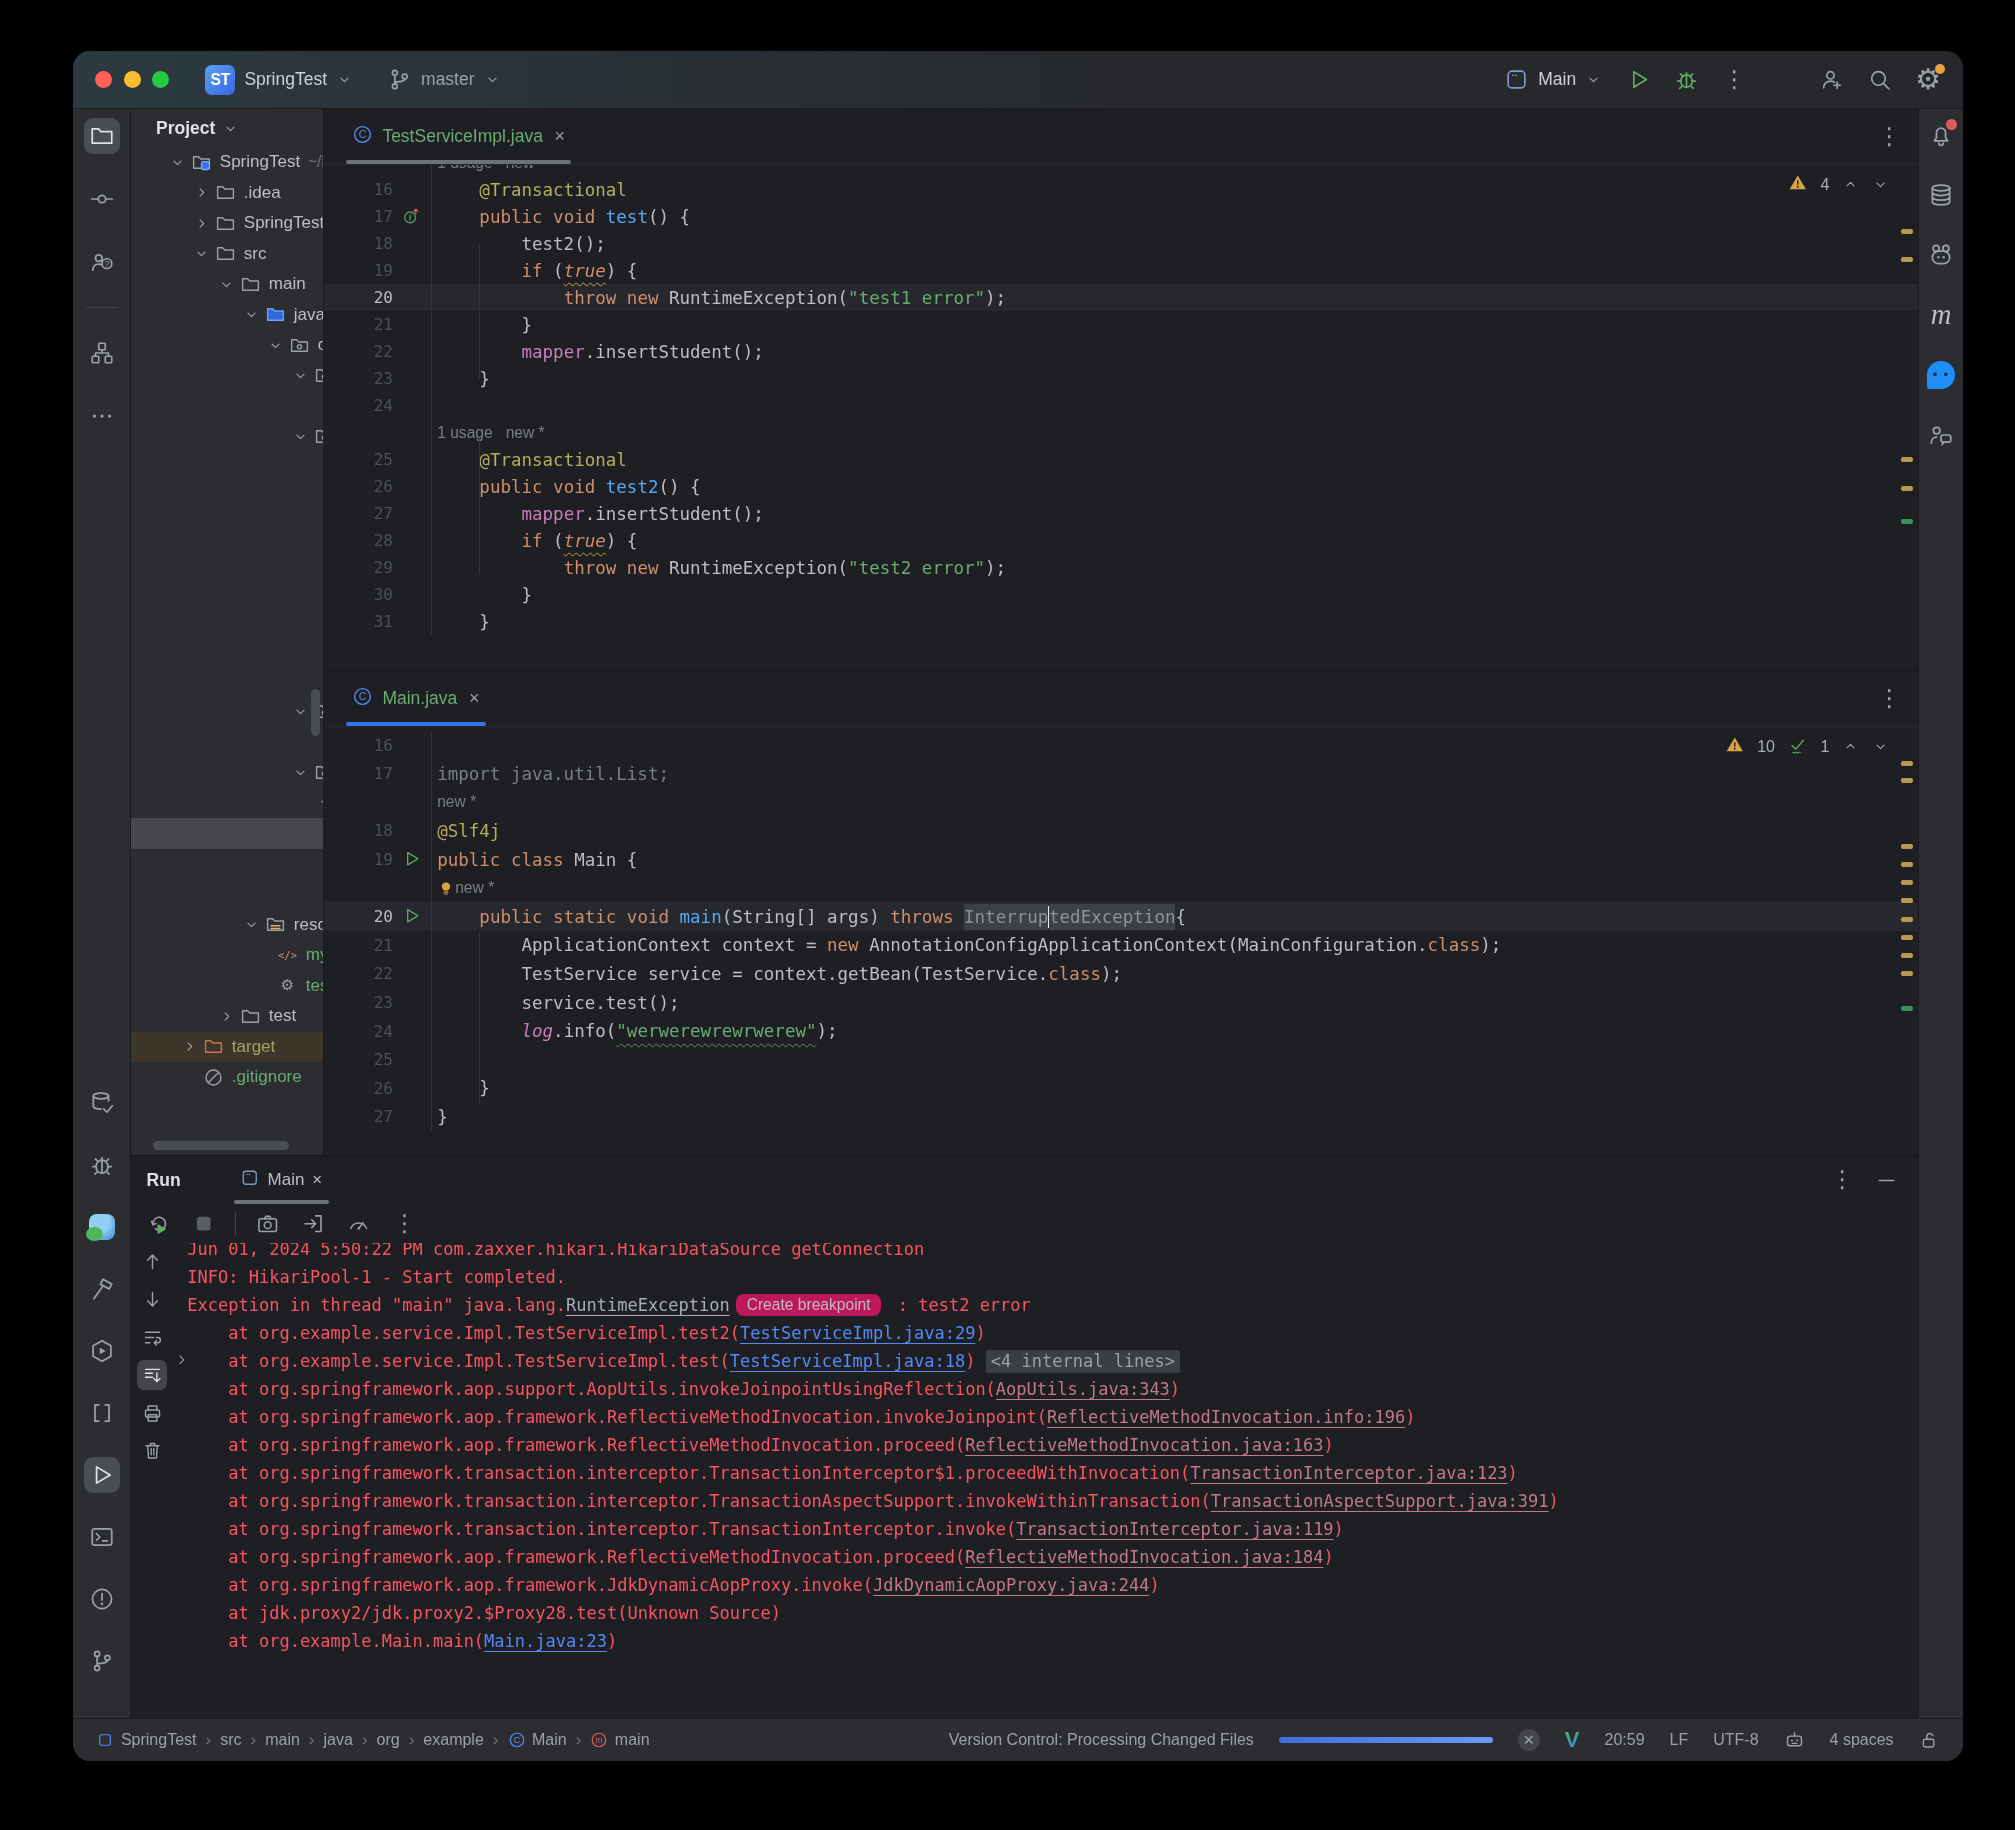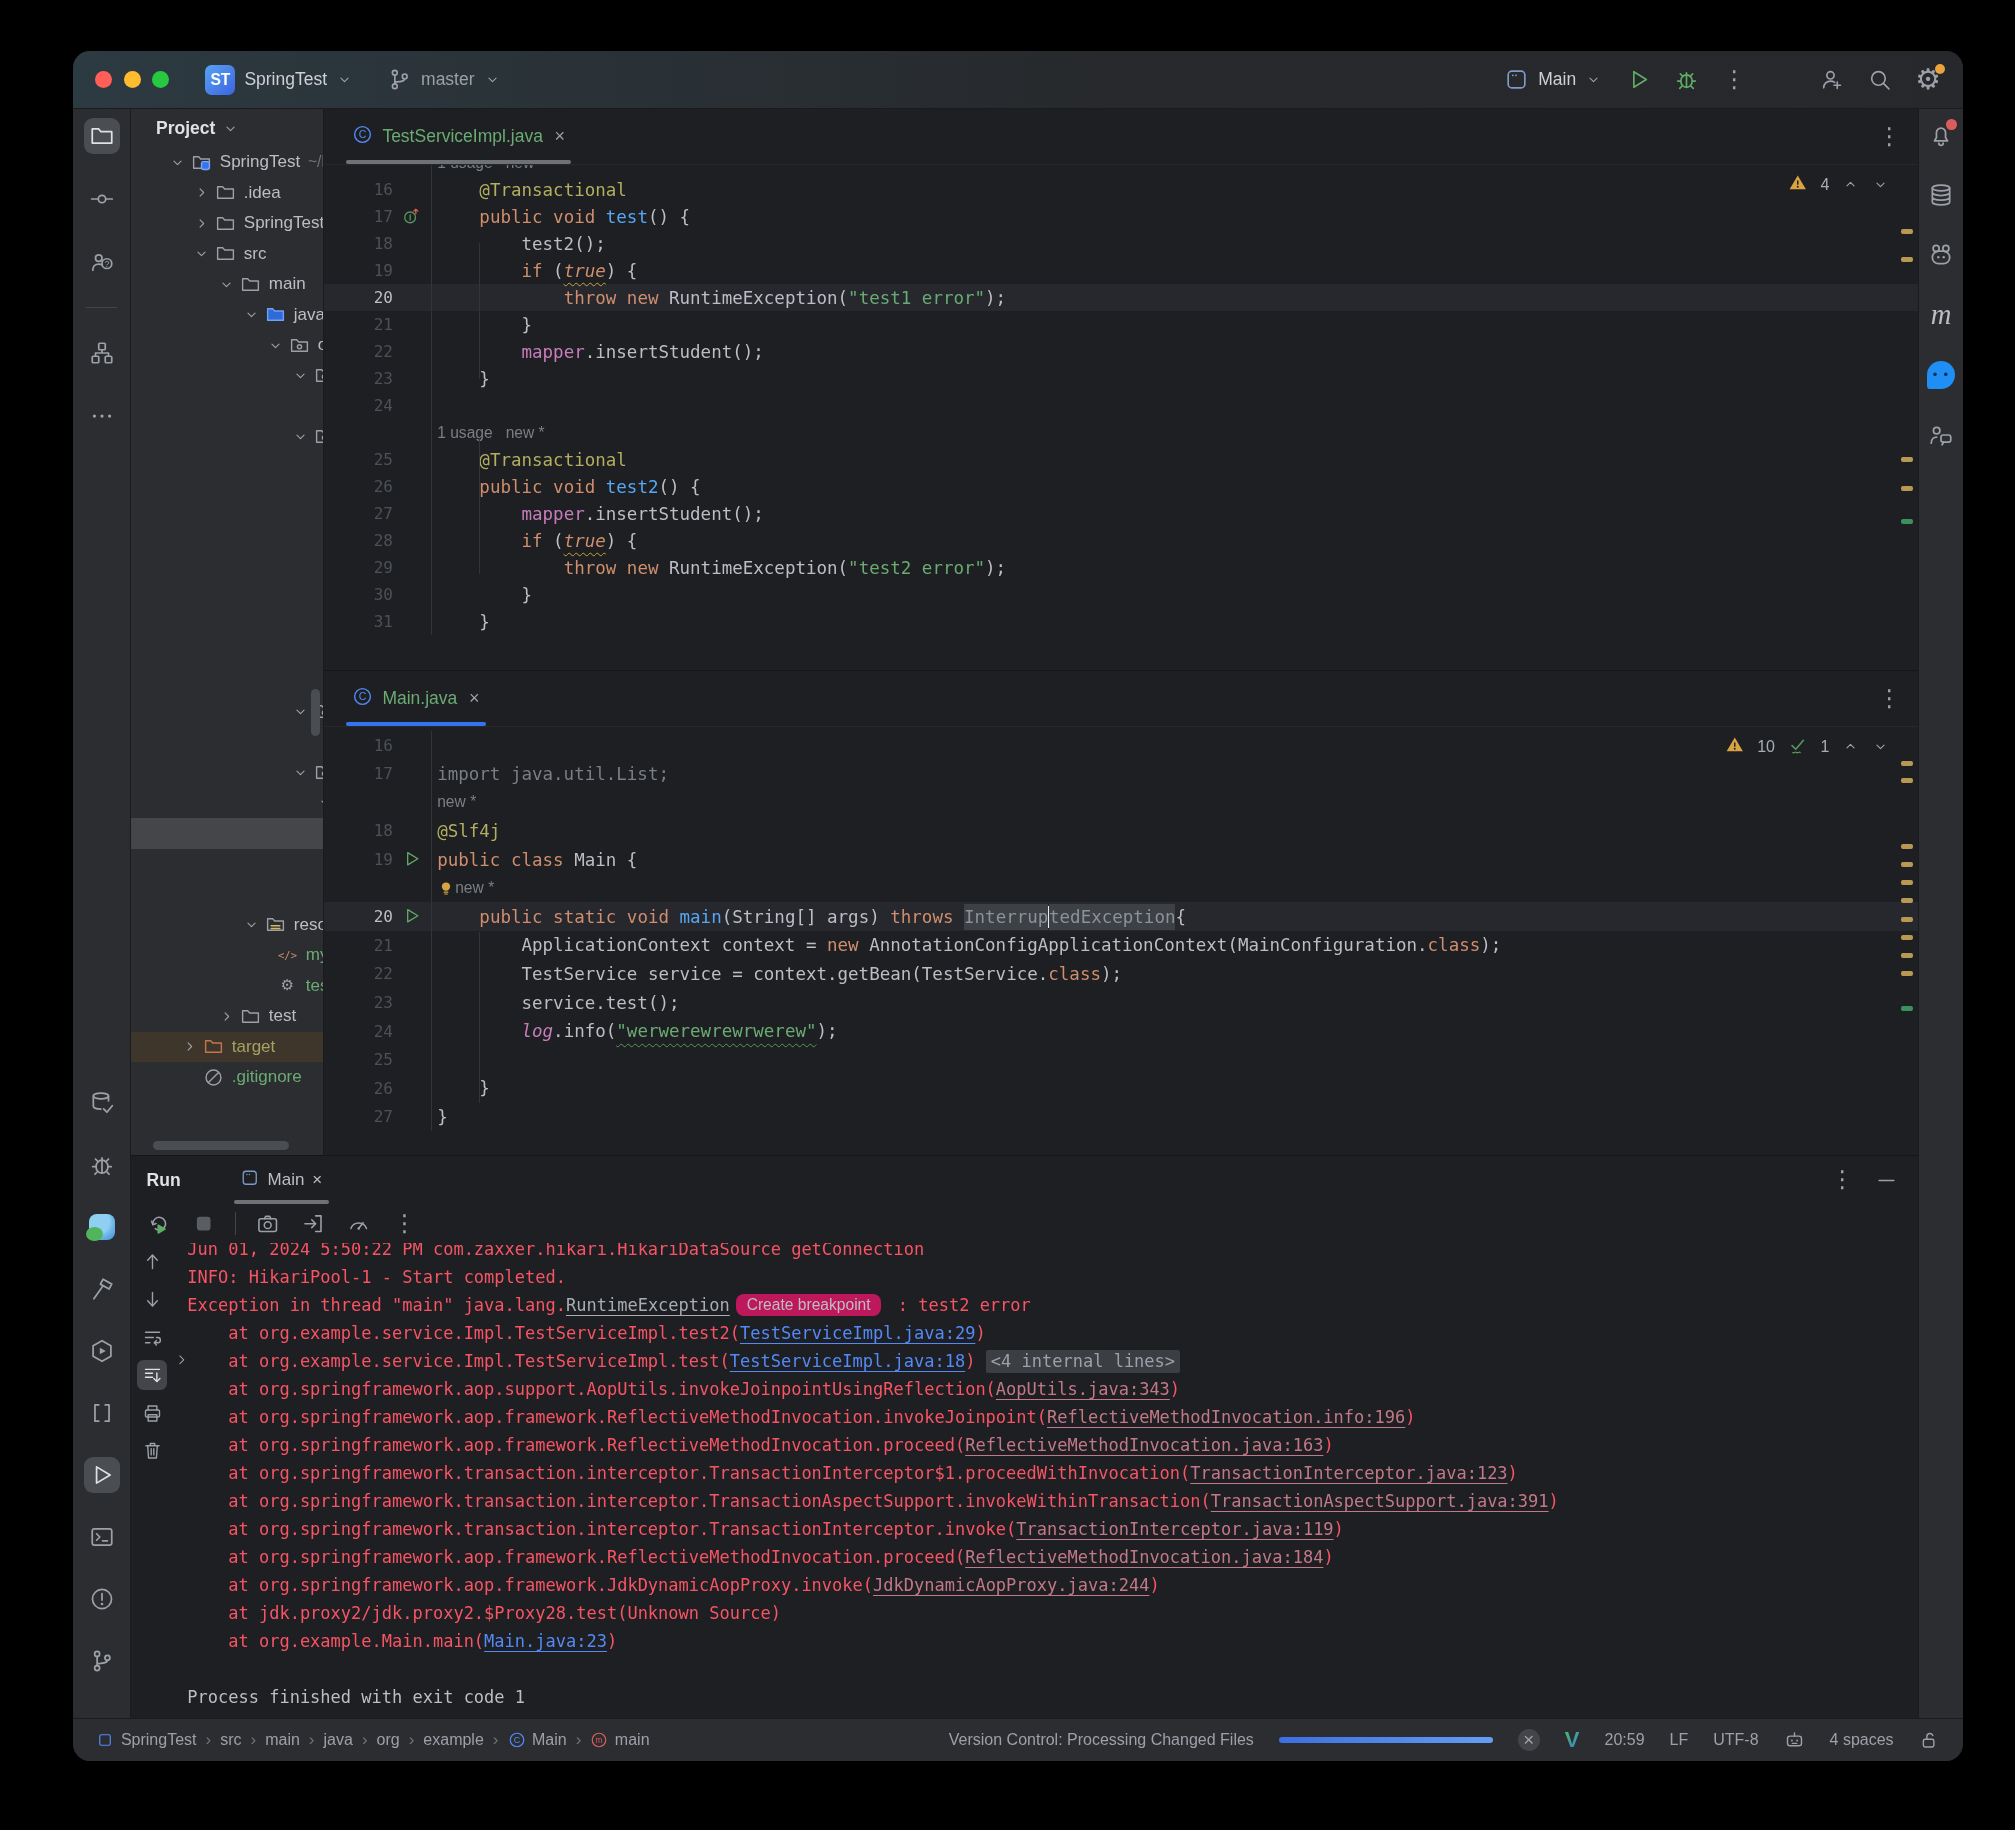--- a/index.html
+++ b/index.html
@@ -964,21 +964,20 @@
                 <div class="csrow"><span class="cs-err">    at org.springframework.aop.framework.ReflectiveMethodInvocation.invokeJoinpoint(</span><span class="cs-liblink">ReflectiveMethodInvocation.info:196</span><span class="cs-err">)</span></div>
                 <div class="csrow"><span class="cs-err">    at org.springframework.aop.framework.ReflectiveMethodInvocation.proceed(</span><span class="cs-liblink">ReflectiveMethodInvocation.java:163</span><span class="cs-err">)</span></div>
                 <div class="csrow"><span class="cs-err">    at org.springframework.transaction.interceptor.TransactionInterceptor$1.proceedWithInvocation(</span><span class="cs-liblink">TransactionInterceptor.java:123</span><span class="cs-err">)</span></div>
                 <div class="csrow"><span class="cs-err">    at org.springframework.transaction.interceptor.TransactionAspectSupport.invokeWithinTransaction(</span><span class="cs-liblink">TransactionAspectSupport.java:391</span><span class="cs-err">)</span></div>
                 <div class="csrow"><span class="cs-err">    at org.springframework.transaction.interceptor.TransactionInterceptor.invoke(</span><span class="cs-liblink">TransactionInterceptor.java:119</span><span class="cs-err">)</span></div>
                 <div class="csrow"><span class="cs-err">    at org.springframework.aop.framework.ReflectiveMethodInvocation.proceed(</span><span class="cs-liblink">ReflectiveMethodInvocation.java:184</span><span class="cs-err">)</span></div>
                 <div class="csrow"><span class="cs-err">    at org.springframework.aop.framework.JdkDynamicAopProxy.invoke(</span><span class="cs-liblink">JdkDynamicAopProxy.java:244</span><span class="cs-err">)</span></div>
                 <div class="csrow"><span class="cs-err">    at jdk.proxy2/jdk.proxy2.$Proxy28.test(Unknown Source)</span></div>
                 <div class="csrow"><span class="cs-err">    at org.example.Main.main(</span><span class="cs-link">Main.java:23</span><span class="cs-err">)</span></div>
                 <div class="csrow"></div>
-                <div class="csrow"><span class="cs-plain">Process finished with exit code 1</span></div>
               </div>
           </div>
         </div>
       </div>
     </div>
 
     <div class="rightbar" id="rightbar">
         <div class="rb-item">
           <svg viewBox="0 0 24 24" fill="none" stroke="currentColor" stroke-width="1.6" stroke-linecap="round" stroke-linejoin="round">
             <path d="M6 17.5h12l-1.8-3.2V9.8A4.2 4.2 0 0 0 12 5.6a4.2 4.2 0 0 0-4.2 4.2v4.5z"></path>

